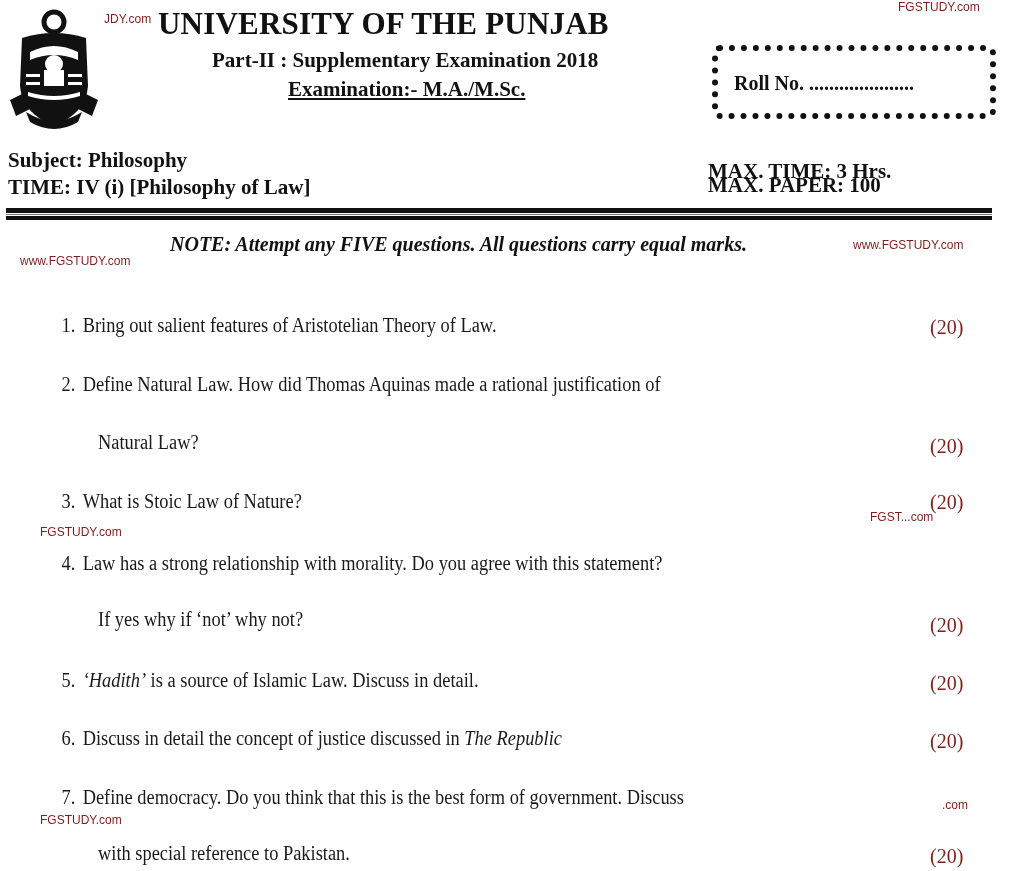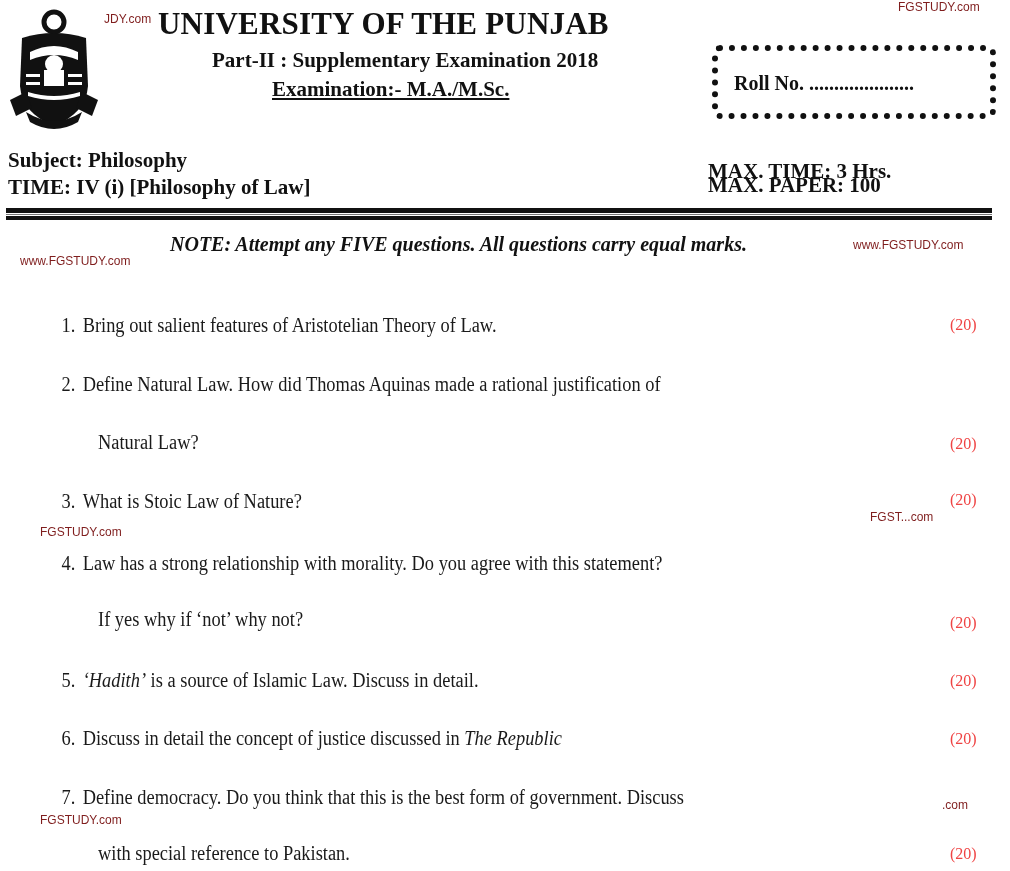--- a/index.html
+++ b/index.html
@@ -1,32 +1,32 @@
 <!DOCTYPE html>
 <html><head>
 <meta charset="utf-8">
 <style>
   html, body { margin:0; padding:0; background:#fff; }
   body { width:1010px; height:871px; position:relative; overflow:hidden; color:#111; font-family:"Liberation Serif", serif; }
   .abs { position:absolute; }
   .wm { position:absolute; font-family:"Liberation Sans", sans-serif; font-size:12px; color:#7f1d1d; white-space:nowrap; }
   .title { left:158px; top:6px; font-size:31px; font-weight:bold; letter-spacing:0.2px; white-space:nowrap; }
   .sub1 { left:180px; top:48px; font-size:21px; font-weight:bold; white-space:nowrap;margin-left:32px; }
-  .sub2 { left:272px; top:77px; font-size:21px; font-weight:bold; text-decoration:underline; white-space:nowrap; }
+  .sub2 { left:288px; top:77px; font-size:21px; font-weight:bold; text-decoration:underline; white-space:nowrap; }
   .rollbox { left:712px; top:45px; width:284px; height:74px; border:6px dotted #111; border-radius:8px; box-sizing:border-box; }
   .rolltext { left:734px; top:72px; font-size:20px; font-weight:bold; white-space:nowrap; }
   .leftinfo { left:8px; font-size:21px; font-weight:bold; white-space:nowrap; }
   .rightinfo { left:708px; font-size:21px; font-weight:bold; white-space:nowrap; }
   .rule1 { left:6px; top:208px; width:986px; height:5px; background:#111; }
   .rule2 { left:6px; top:214px; width:986px; height:1px; background:#777; }
   .rule3 { left:6px; top:216px; width:986px; height:4px; background:#111; }
   .note { left:170px; top:233px; font-size:20px; font-weight:bold; font-style:italic; white-space:nowrap; }
   .q { position:absolute; font-size:20px; color:#1a1a1a; white-space:nowrap; font-family:"Liberation Serif", serif; transform:scaleX(0.92); transform-origin:left center; }
   .qn { display:inline-block; width:34px; text-align:right; margin-right:8px; }
-  .mk { position:absolute; left:950px; font-size:16px; color:#ef4444; font-family:"Liberation Serif", serif; }
+  .mk { position:absolute; left:930px; font-size:20px; color:#7f1d1d; font-family:"Liberation Serif", serif; }
   .it { font-style:italic; }
 </style>
 </head>
 <body>
 
 <div class="abs" style="left:8px;top:8px;width:92px;height:128px;">
   <svg width="92" height="128" viewBox="0 0 92 128">
     <circle cx="46" cy="14" r="10" fill="none" stroke="#111" stroke-width="5"></circle>
     <path d="M14 30 Q46 20 78 30 L80 78 Q78 105 46 118 Q14 105 12 78 Z" fill="#111"></path>
     <path d="M22 44 Q46 32 70 44 L70 52 Q46 42 22 52 Z" fill="#fff"></path>

